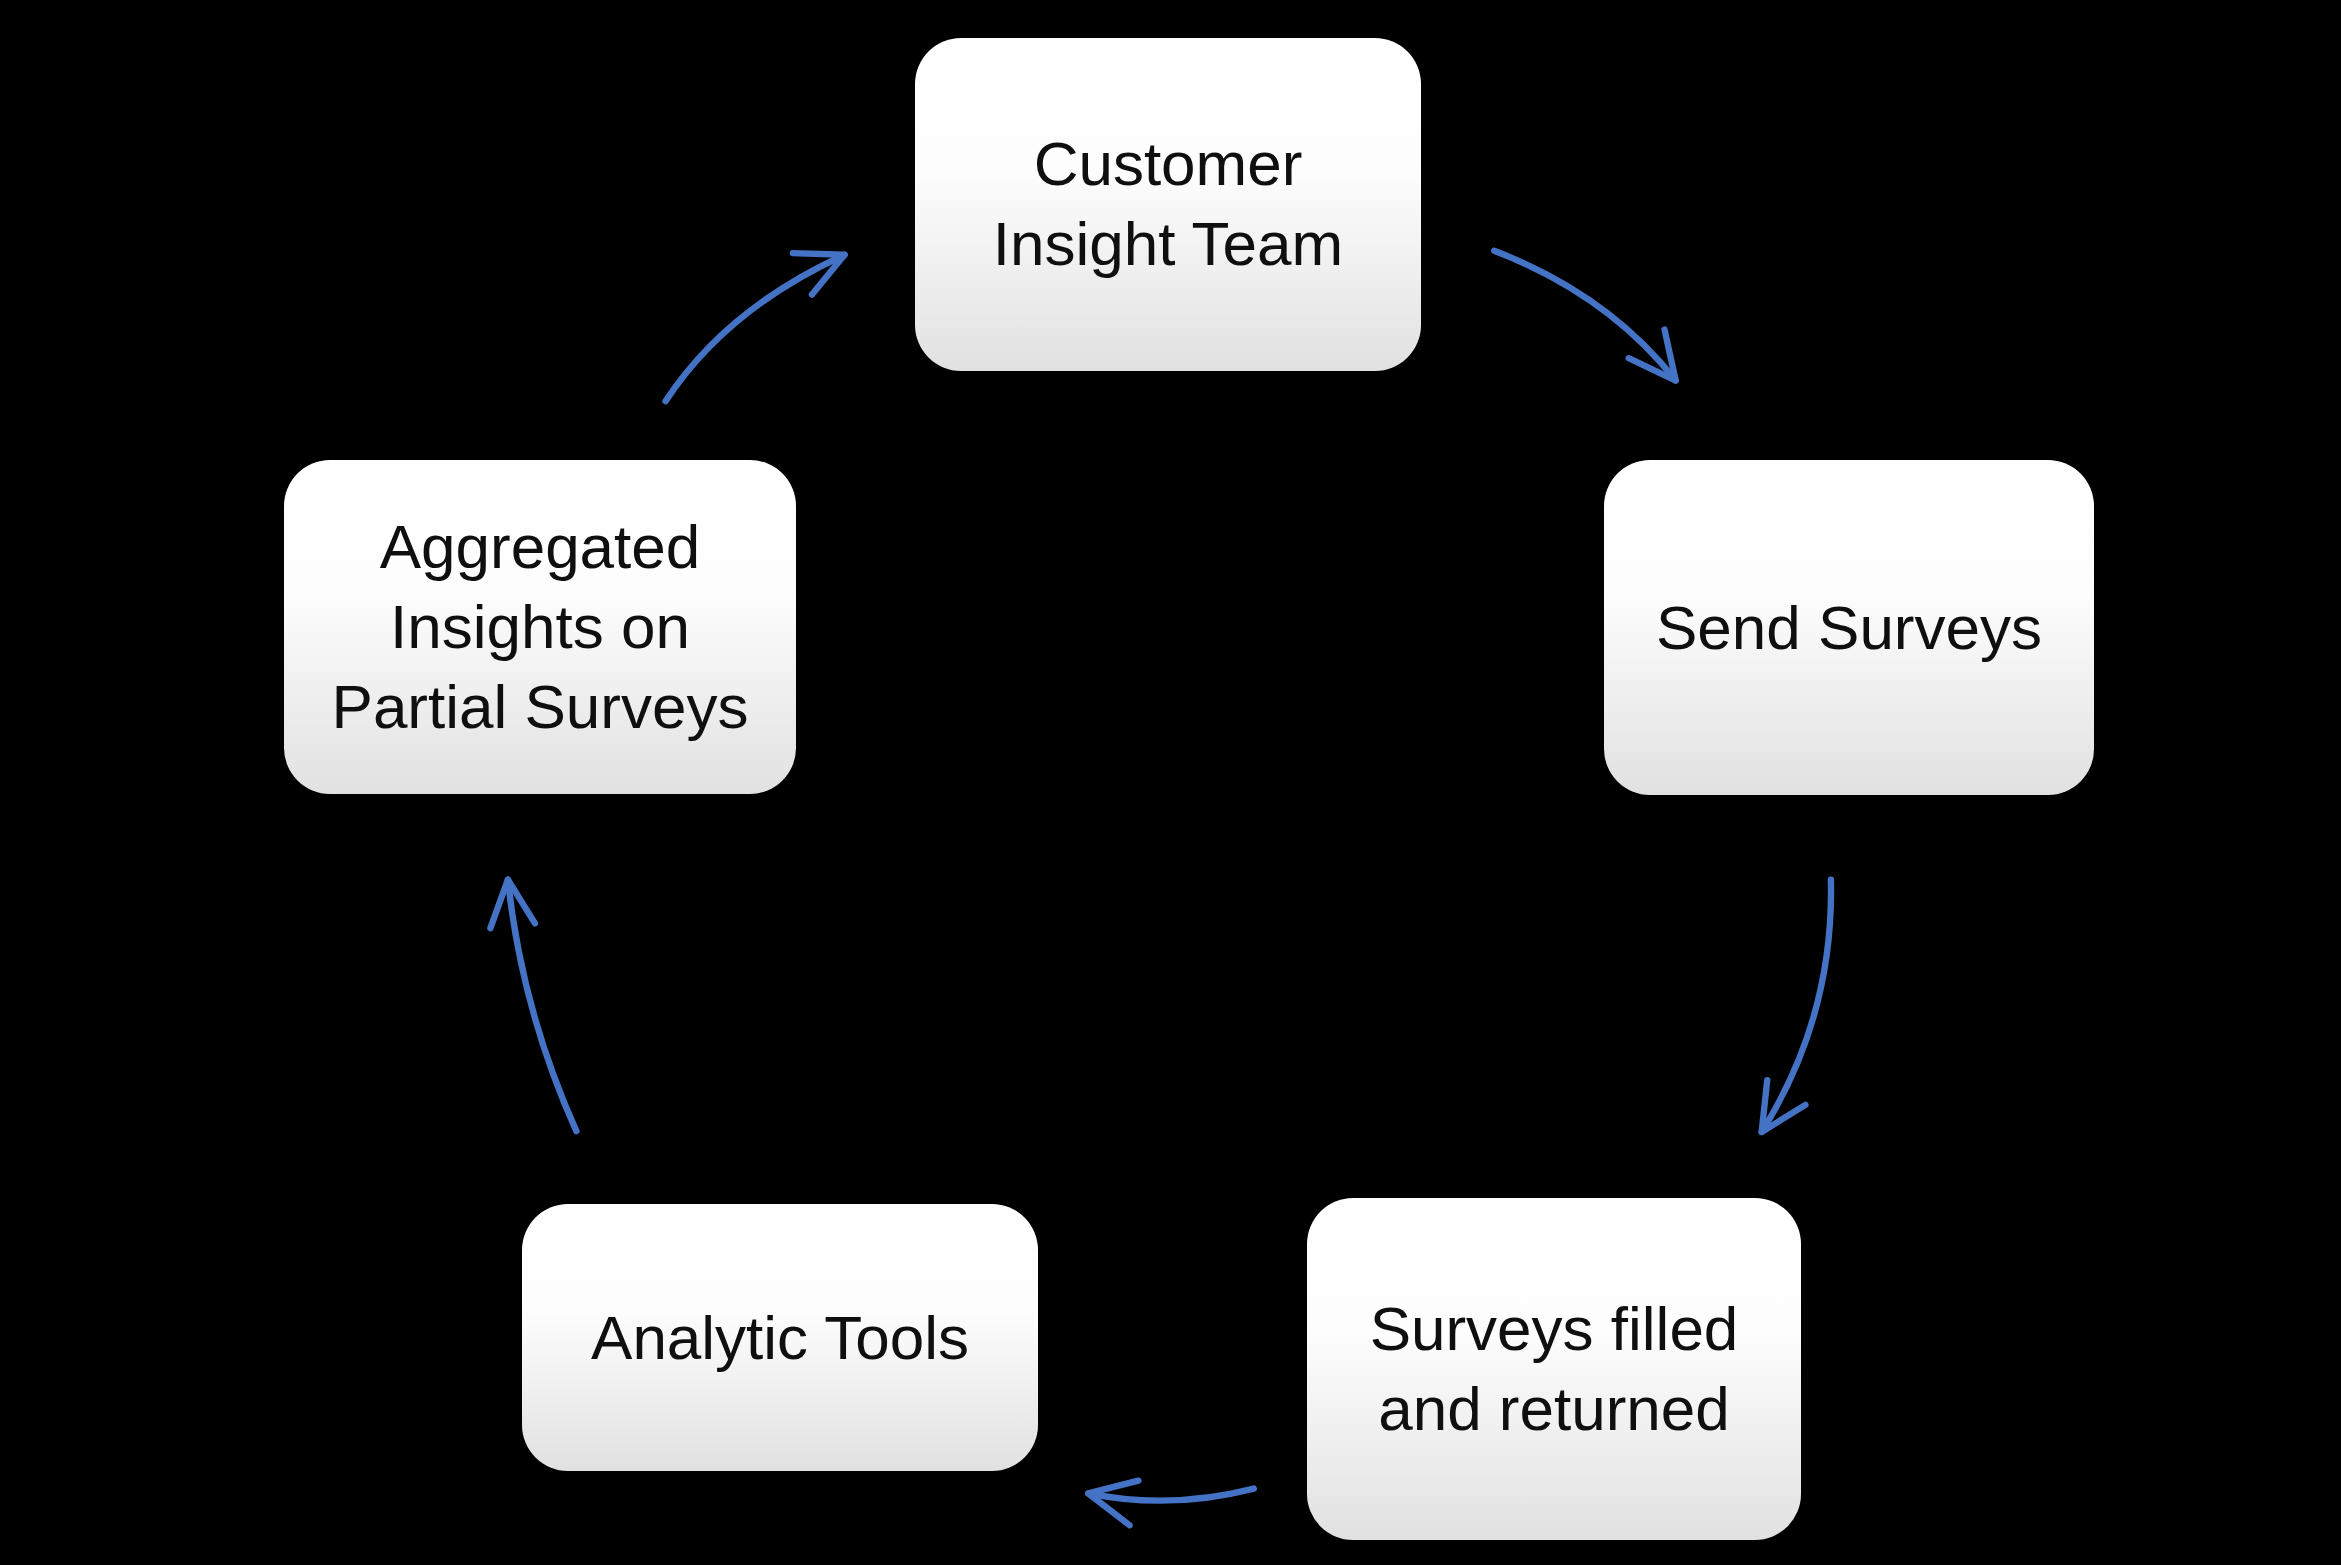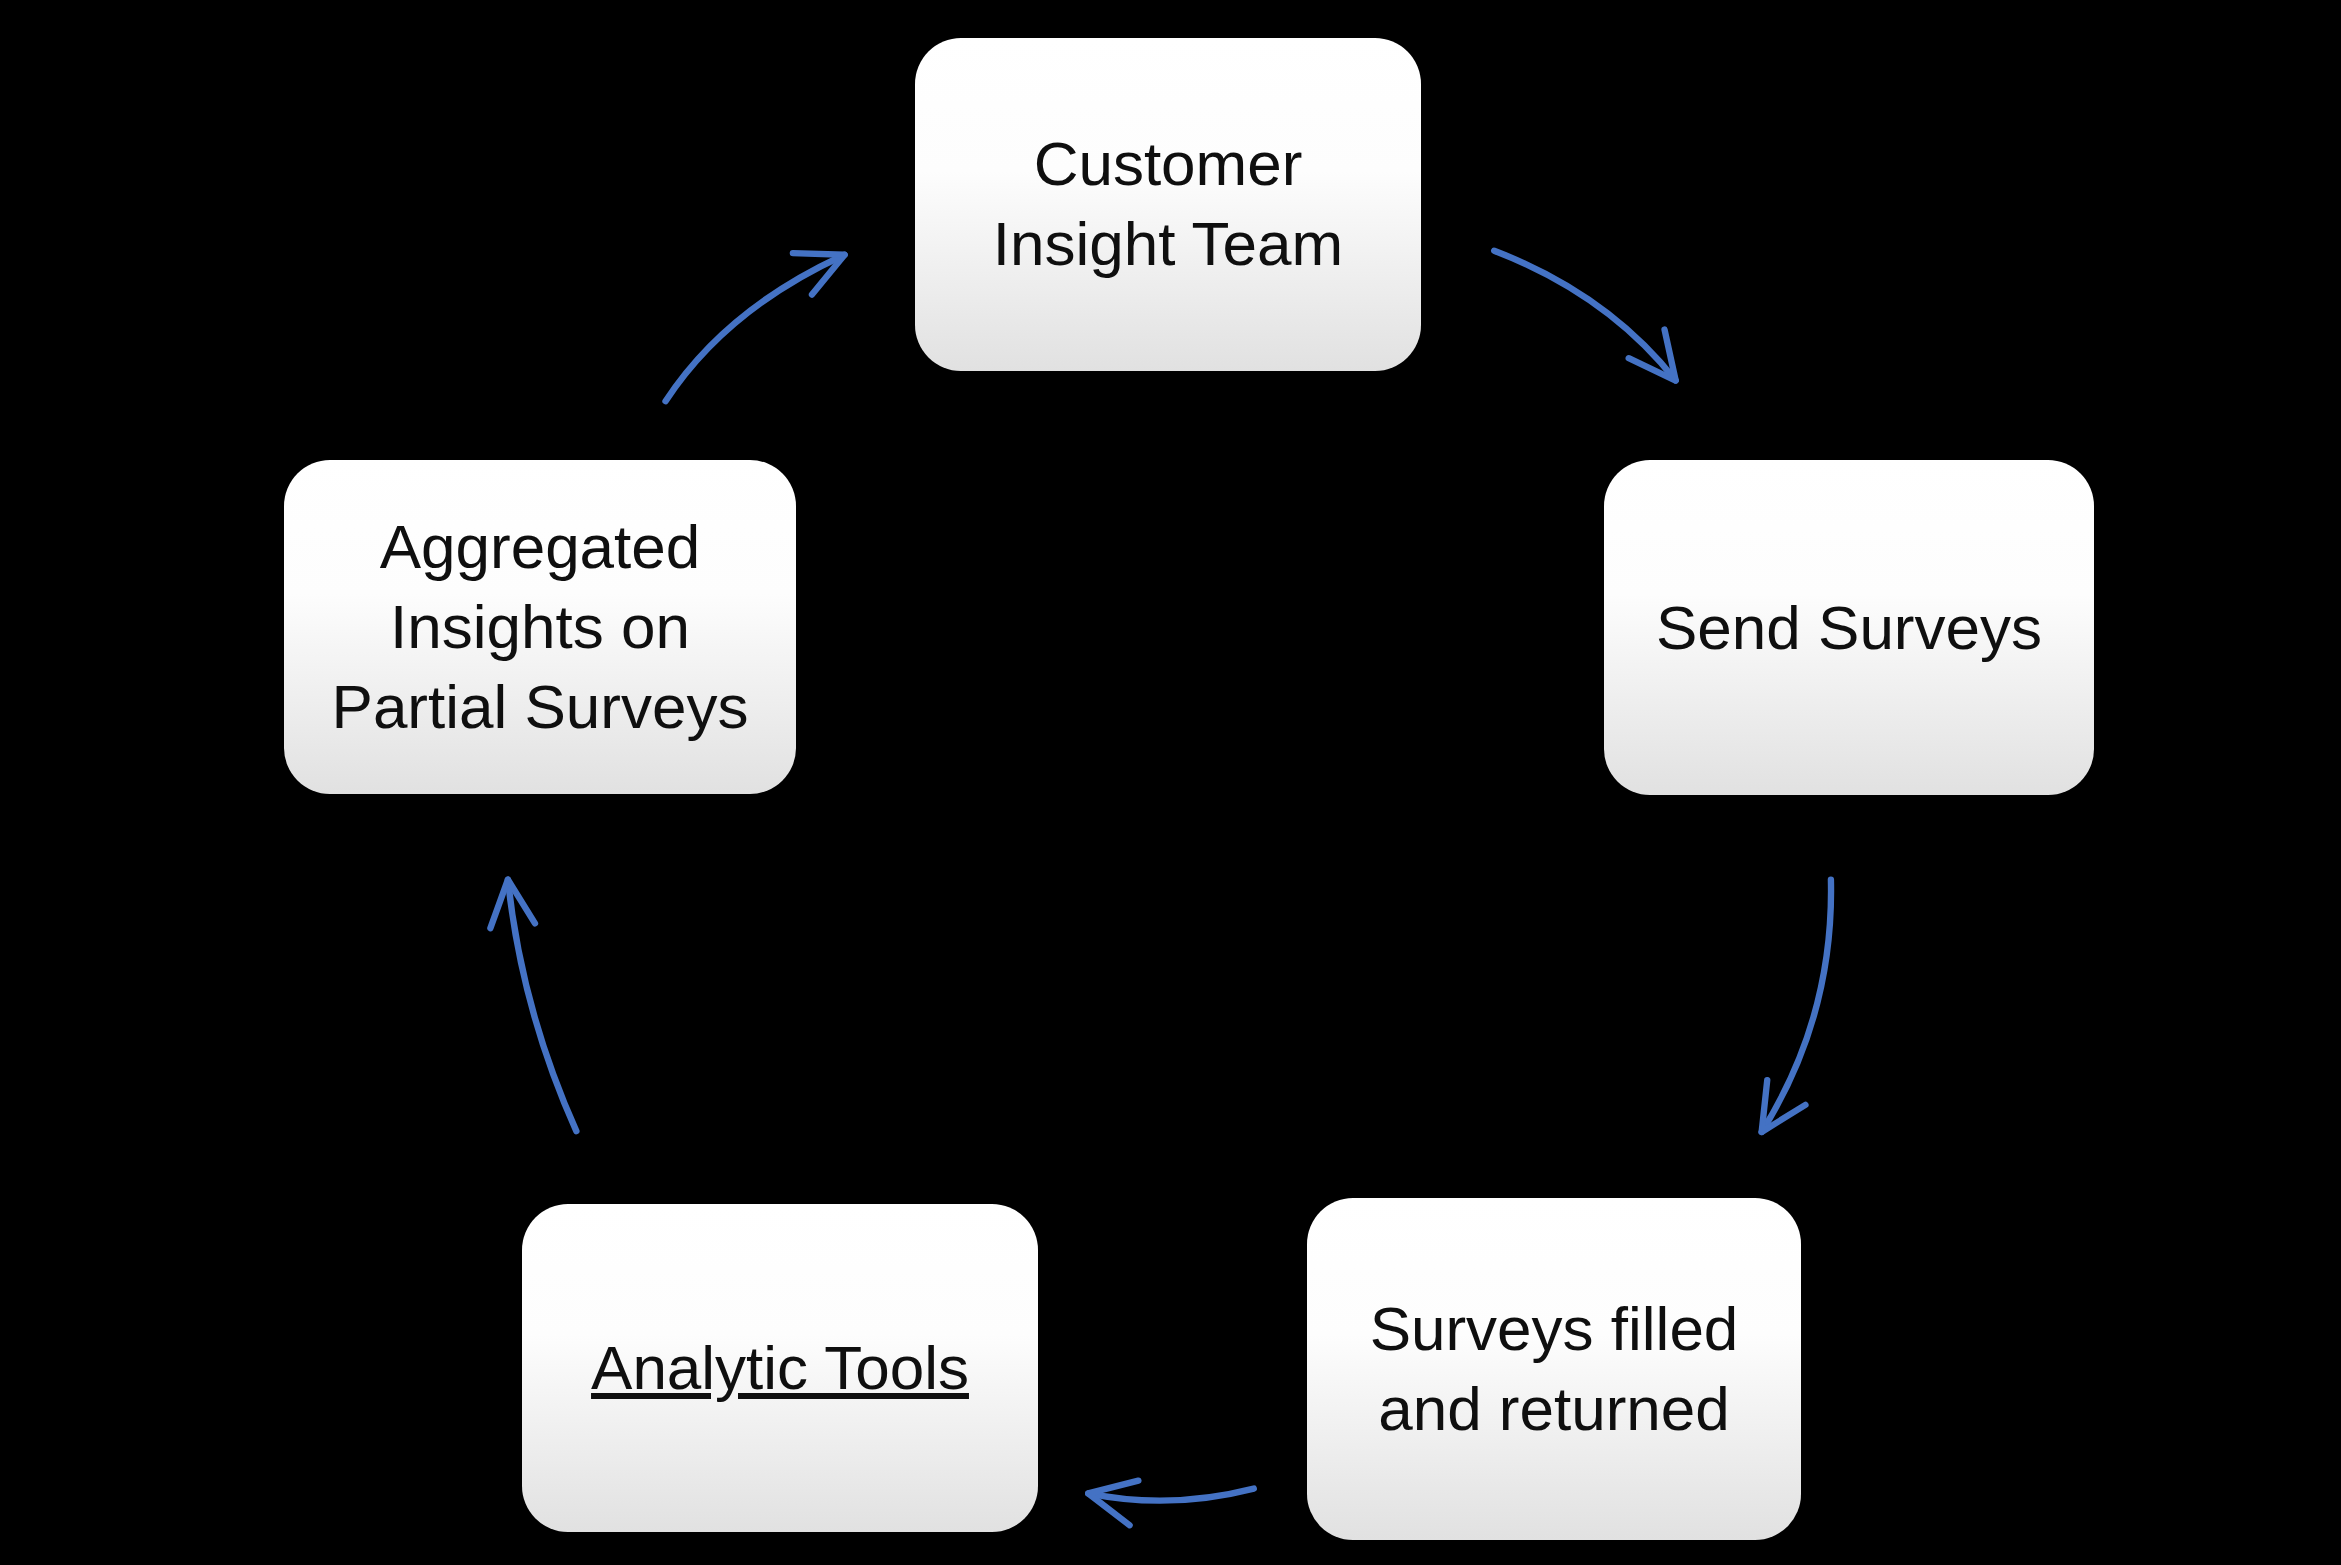--- a/index.html
+++ b/index.html
@@ -38,21 +38,21 @@
     justify-content: center;
     text-align: center;
     color: #0f0f0f;
     font-size: 62px;
     line-height: 80px;
     font-weight: 400;
   }
   .node-top          { left: 915px; top: 1.6px;    width: 506px; height: 333px; }
   .node-right        { left: 1556px; top: 460px;  width: 490px; height: 335px; margin-left: 48px; }
   .node-bottom-right { left: 1307px; top: 1198px; width: 494px; height: 342px; }
-  .node-bottom-left  { left: 522px;  top: 1204px; width: 516px; height: 328px; text-decoration: underline; }
+  .node-bottom-left  { left: 522px;  top: 1204px; width: 516px; height: 267px; }
   .node-left         { left: 284px;  top: 460px;  width: 512px; height: 334px; }
   .node-text { width: 100%; }
 </style>
 </head>
 <body style="background: rgb(0, 0, 0);">
 
 <div class="canvas">
 
   <svg class="arrows" viewBox="0 0 2942 1966" xmlns="http://www.w3.org/2000/svg">
 

